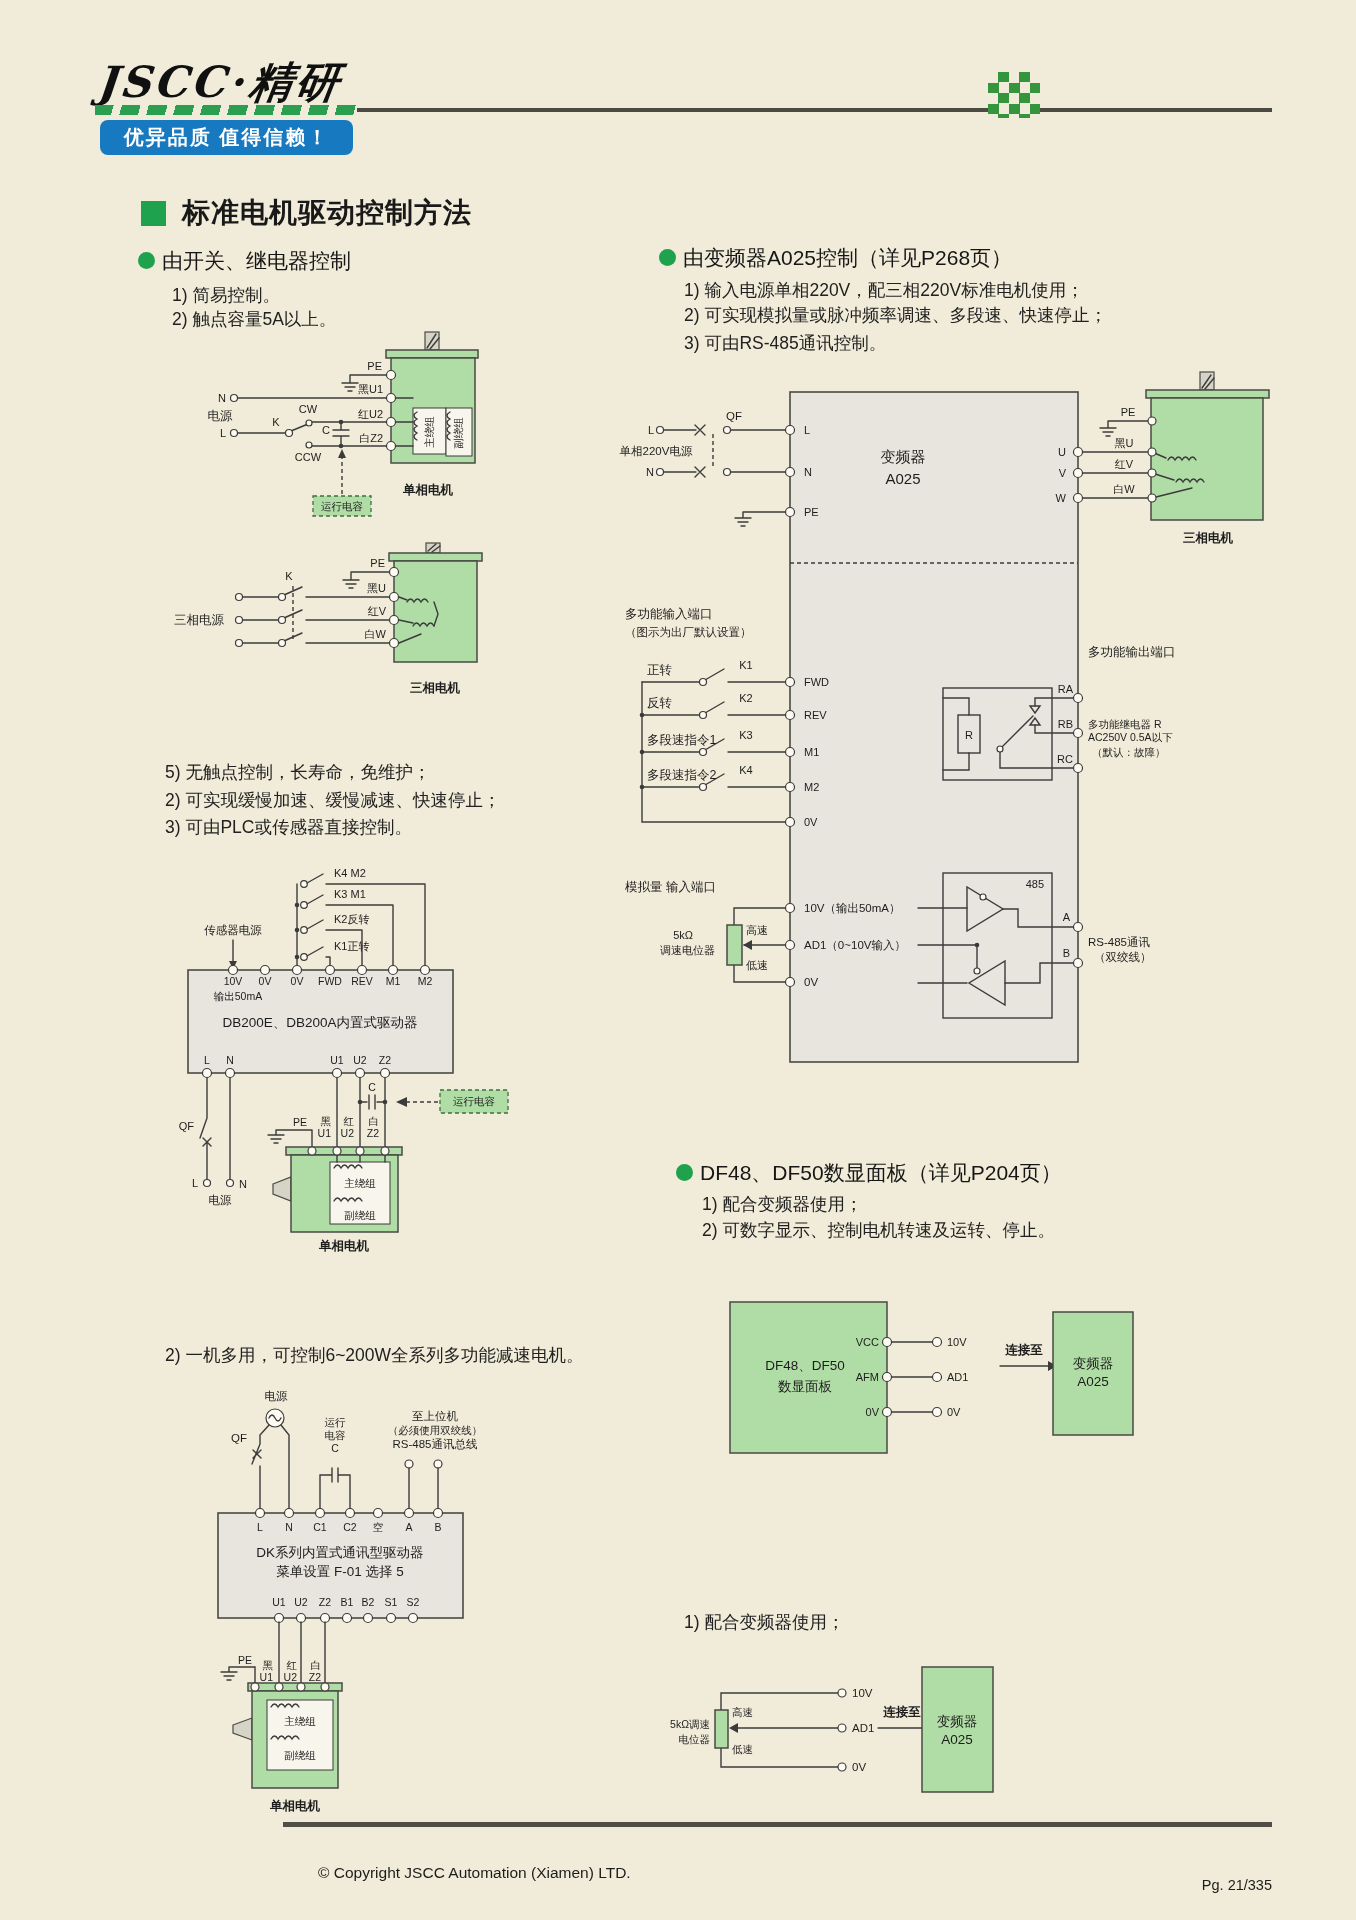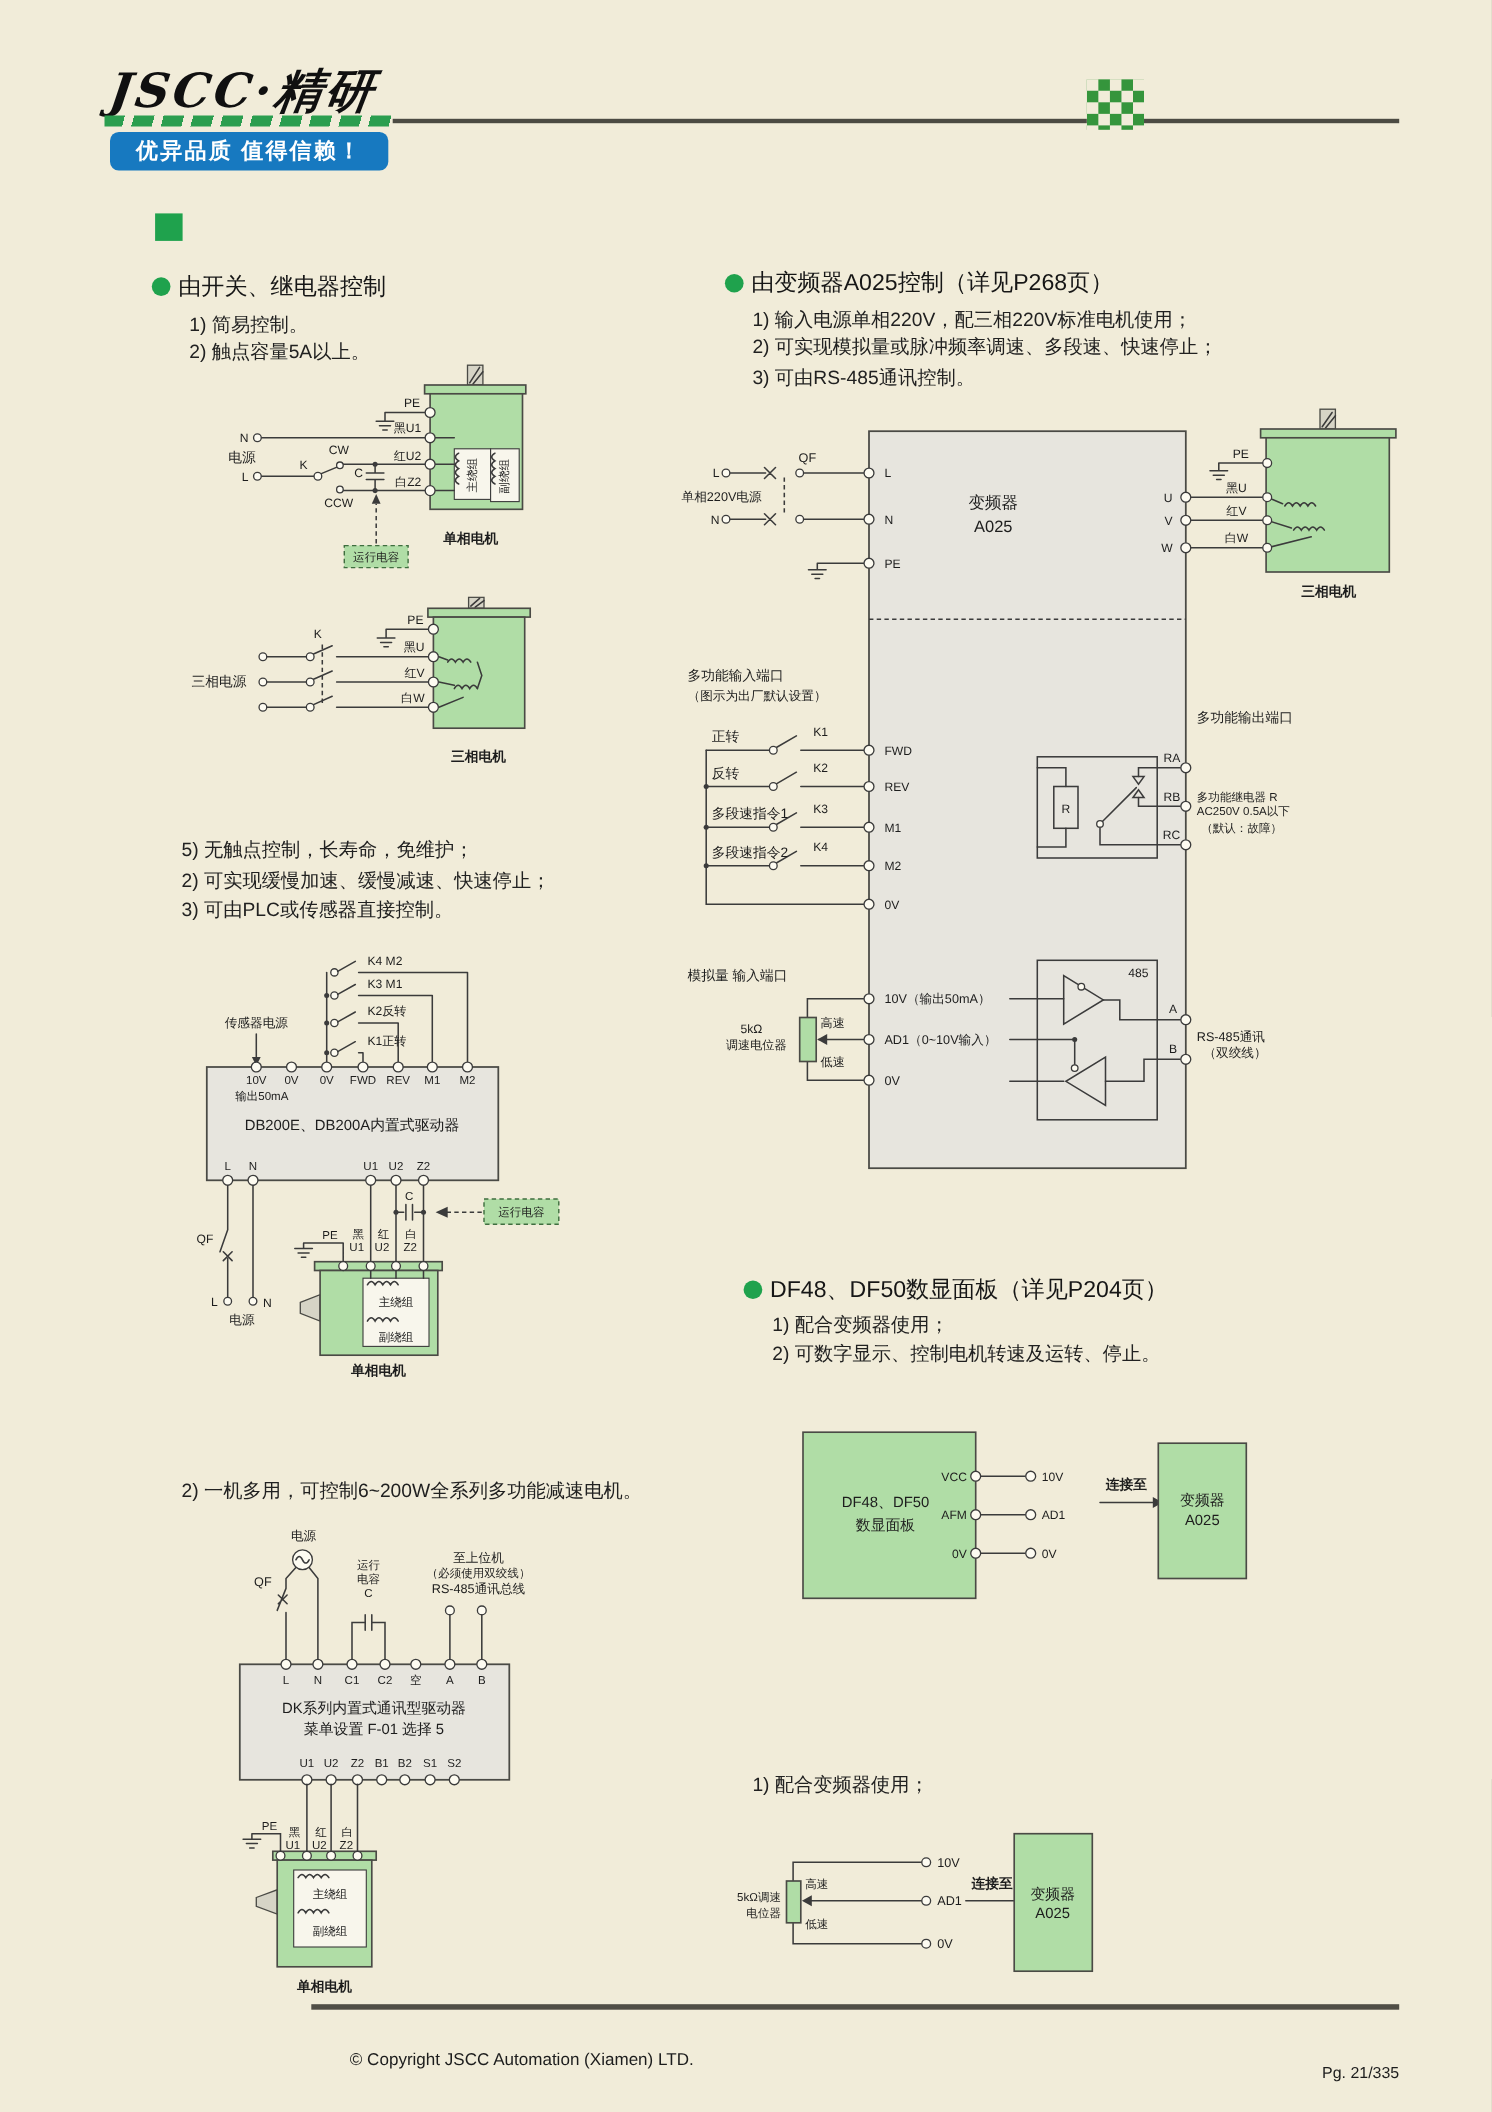--- a/index.html
+++ b/index.html
@@ -52,20 +52,21 @@
 <div class="page">
 
   <div class="logo">JSCC·精研</div>
   <div class="dashes"></div>
   <div class="rule"></div>
   <div class="badge">优异品质 值得信赖！</div>
   <div class="checker"></div>
 
   <div class="page-title">
     <span class="title-square"></span>
+    <span>标准电机驱动控制方法</span>
   </div>
 
   <div class="sec-head" style="left:138px;top:248px">
     <span class="bullet"></span>
     <span>由开关、继电器控制</span>
     </div>
   <div class="sec-item" style="left:172px;top:283px">1) 简易控制。</div>
   <div class="sec-item" style="left:172px;top:307px">2) 触点容量5A以上。</div>
 
   <div class="sec-head" style="left:659px;top:245px">

